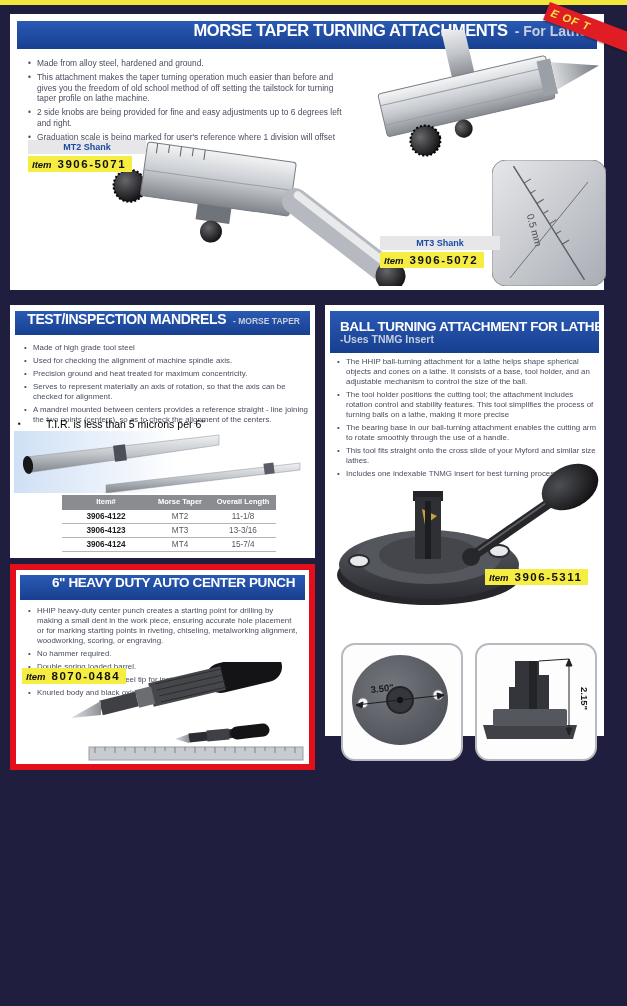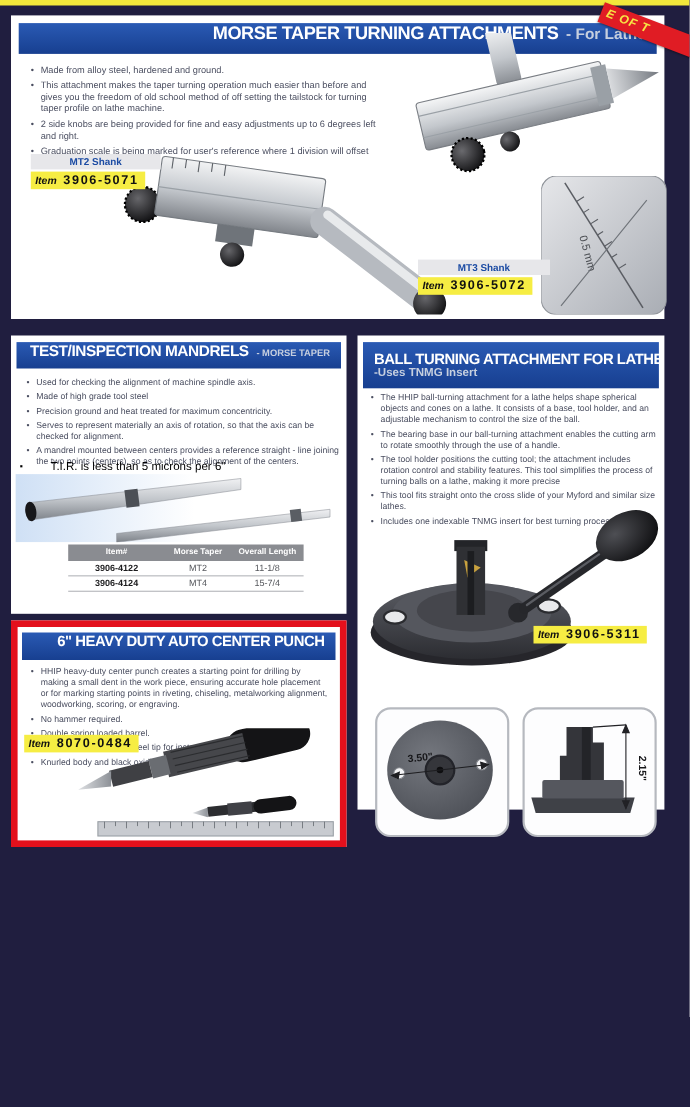--- a/index.html
+++ b/index.html
@@ -176,22 +176,22 @@
     </div>
   </section>
 
   <section class="card" style="left:10px;top:305px;width:305px;height:253px;">
     <header class="hdr" style="left:5px;right:5px;top:6px;height:24px;">
       <span class="hdr-title" style="font-size:14px;">TEST/INSPECTION MANDRELS</span>
       <span class="hdr-sub" style="font-size:8.5px;">- MORSE TAPER</span>
     </header>
 
     <ul class="bullets" style="left:12px;top:38px;width:288px;font-size:7.9px;line-height:1.27;">
+      <li>Made of high grade tool steel</li>
       <li>Used for checking the alignment of machine spindle axis.</li>
-      <li>Made of high grade tool steel</li>
       <li>Precision ground and heat treated for maximum concentricity.</li>
       <li>Serves to represent materially an axis of rotation, so that the axis can be checked for alignment.</li>
       <li>A mandrel mounted between centers provides a reference straight - line joining the two points (centers), so as to check the alignment of the centers.</li>
     </ul>
 
     <div class="tir" style="left:4px;top:113px;">T.I.R. is less than 5 microns per 6"</div>
 
     <div class="photo" style="left:4px;top:126px;width:296px;height:62px;">
       <svg width="296" height="62" viewBox="0 0 296 62">
         <defs>
@@ -222,38 +222,43 @@
           <th style="width:58px;">Overall Length</th>
         </tr>
       </thead>
       <tbody>
         <tr>
           <td class="c1">3906-4122</td>
           <td>MT2</td>
           <td>11-1/8</td>
         </tr>
         <tr>
+          <td class="c1">3906-4123</td>
+          <td>MT3</td>
+          <td>13-3/16</td>
+        </tr>
+        <tr>
           <td class="c1">3906-4124</td>
           <td>MT4</td>
           <td>15-7/4</td>
         </tr>
       </tbody>
     </table>
   </section>
 
   <section class="card" style="left:325px;top:305px;width:279px;height:431px;">
     <header class="hdr hdr-col" style="left:5px;right:5px;top:6px;height:38px;">
       <span class="hdr-title" style="font-size:13.5px;">BALL TURNING ATTACHMENT FOR LATHE</span>
       <span class="hdr-sub" style="font-size:10.5px;">-Uses TNMG Insert</span>
     </header>
 
     <ul class="bullets" style="left:10px;top:52px;width:262px;font-size:7.9px;line-height:1.27;">
       <li>The HHIP ball-turning attachment for a lathe helps shape spherical objects and cones on a lathe. It consists of a base, tool holder, and an adjustable mechanism to control the size of the ball.</li>
+      <li>The tool holder positions the cutting tool; the attachment includes rotation control and stability features. This tool simplifies the process of turning balls on a lathe, making it more precise</li>
       <li>The bearing base in our ball-turning attachment enables the cutting arm to rotate smoothly through the use of a handle.</li>
-      <li>The tool holder positions the cutting tool; the attachment includes rotation control and stability features. This tool simplifies the process of turning balls on a lathe, making it more precise</li>
       <li>This tool fits straight onto the cross slide of your Myford and similar size lathes.</li>
       <li>Includes one indexable TNMG insert for best turning process.</li>
     </ul>
 
     <div class="photo" style="left:4px;top:152px;width:272px;height:150px;">
       <svg width="272" height="150" viewBox="0 0 272 150">
         <defs>
           <radialGradient id="ge-knob" cx="35%" cy="35%" r="80%">
             <stop offset="0" stop-color="#4e4f54"></stop>
               <stop offset="1" stop-color="#09090b"></stop>

